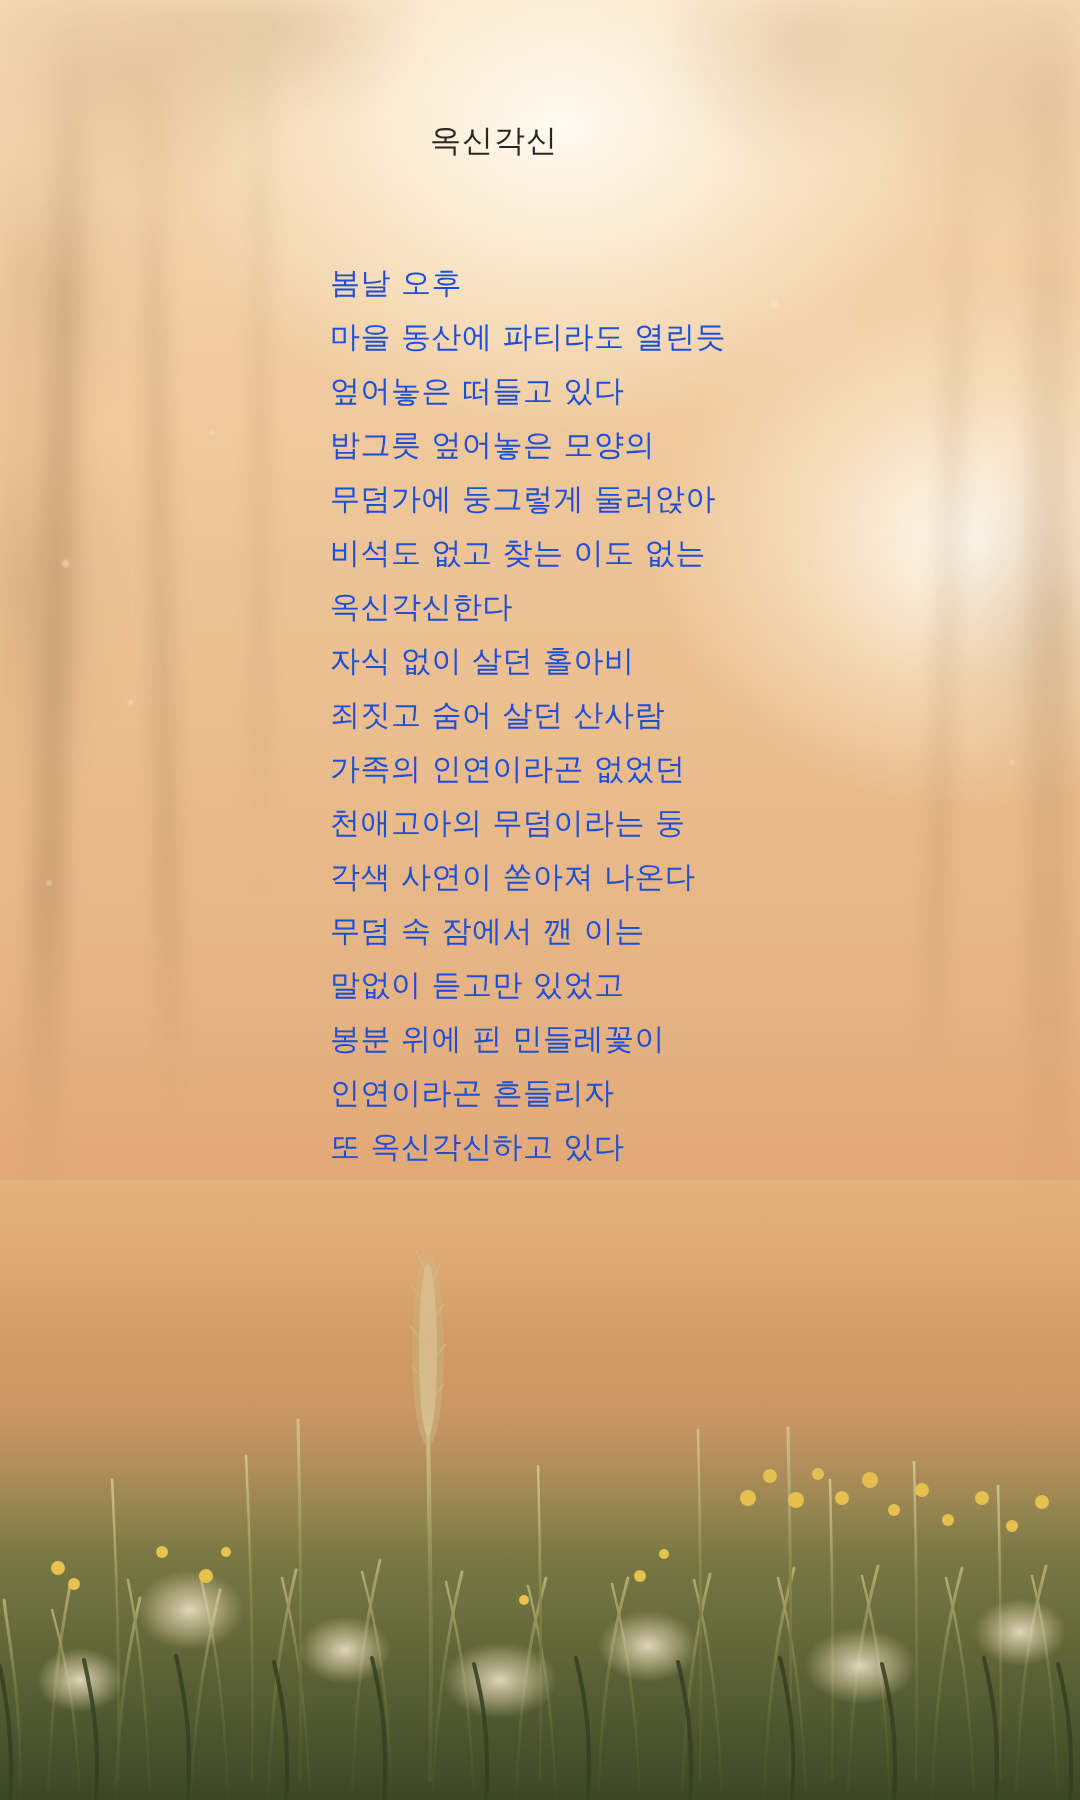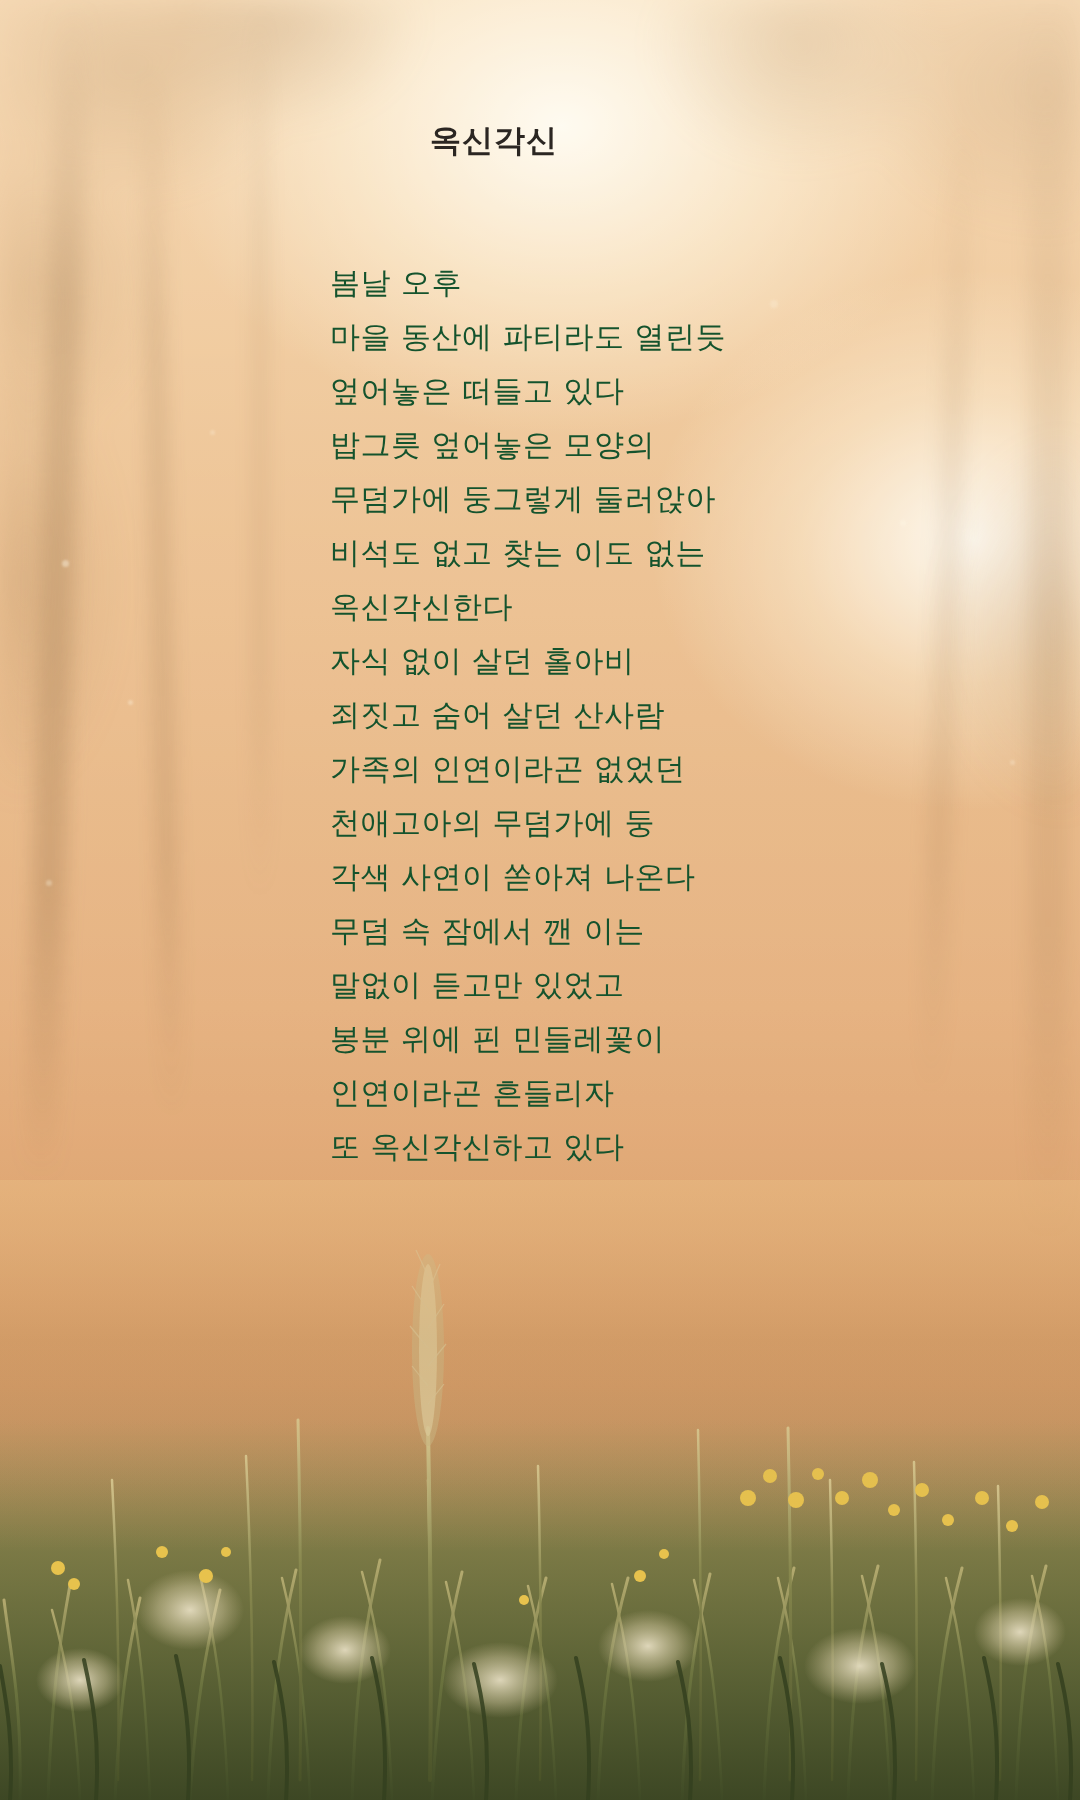--- a/index.html
+++ b/index.html
@@ -112,32 +112,31 @@
   }
   .poem-title {
     position: absolute;
     left: 430px;
     top: 120px;
     font-size: 31px;
     letter-spacing: 1px;
     color: #2b2622;
     font-family: "DejaVu Serif", "Liberation Serif", serif;
     white-space: nowrap;
-    font-weight: bold;
   }
   .poem-body {
     position: absolute;
     left: 330px;
     top: 256px;
     width: 640px;
   }
   .poem-line {
     font-size: 30px;
     line-height: 54px;
-    color: #14532d;
+    color: #1d4ed8;
     font-family: "DejaVu Serif", "Liberation Serif", serif;
     letter-spacing: 0.5px;
     white-space: pre;
     min-height: 54px;
   }
 </style>
 </head>
 <body>
 
 <div class="poster">
@@ -304,21 +303,21 @@
       <div class="poem-line">봄날 오후</div>
       <div class="poem-line">마을 동산에 파티라도 열린듯</div>
       <div class="poem-line">엎어놓은 떠들고 있다</div>
       <div class="poem-line">밥그릇 엎어놓은 모양의</div>
       <div class="poem-line">무덤가에 둥그렇게 둘러앉아</div>
       <div class="poem-line">비석도 없고 찾는 이도 없는</div>
       <div class="poem-line">옥신각신한다</div>
       <div class="poem-line">자식 없이 살던 홀아비</div>
       <div class="poem-line">죄짓고 숨어 살던 산사람</div>
       <div class="poem-line">가족의 인연이라곤 없었던</div>
-      <div class="poem-line">천애고아의 무덤가에 둥</div>
+      <div class="poem-line">천애고아의 무덤이라는 둥</div>
       <div class="poem-line">각색 사연이 쏟아져 나온다</div>
       <div class="poem-line">무덤 속 잠에서 깬 이는</div>
       <div class="poem-line">말없이 듣고만 있었고</div>
       <div class="poem-line">봉분 위에 핀 민들레꽃이</div>
       <div class="poem-line">인연이라곤 흔들리자</div>
       <div class="poem-line">또 옥신각신하고 있다</div>
     </div>
   </div>
 
 </div>

